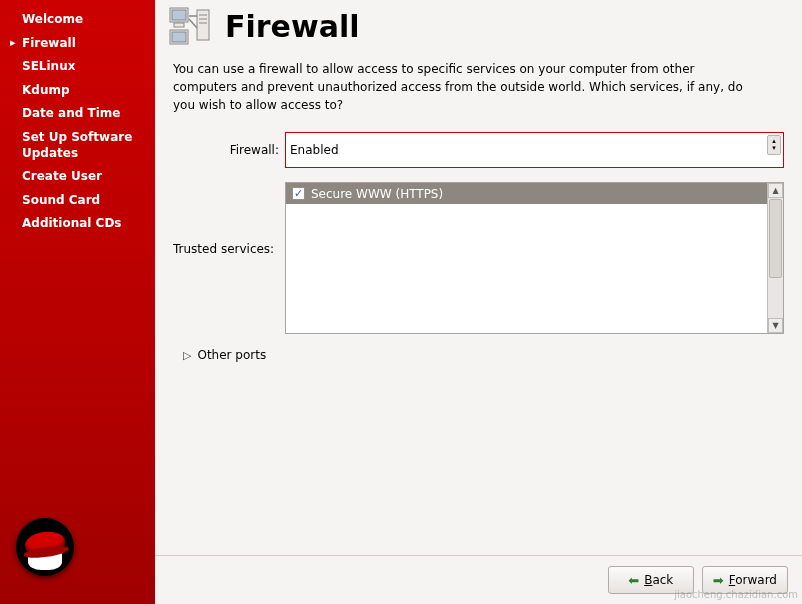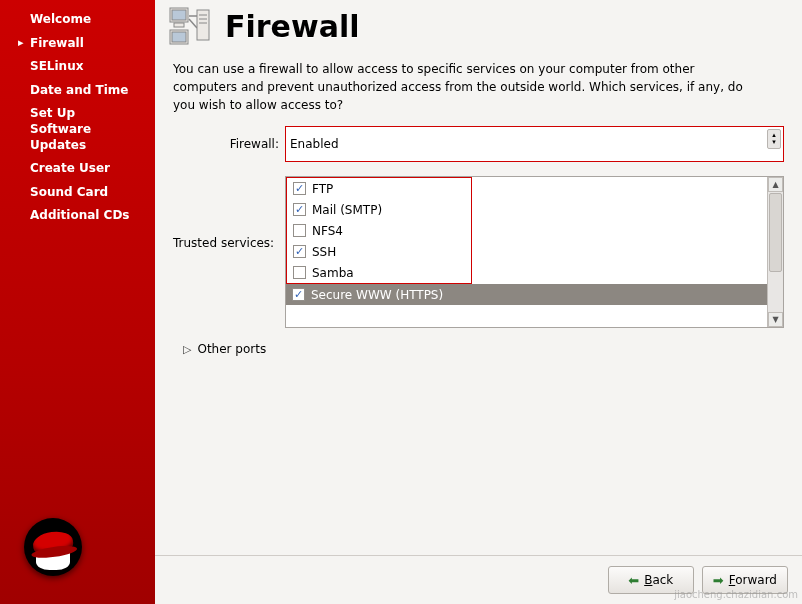--- a/index.html
+++ b/index.html
@@ -11,21 +11,21 @@
       display: flex;
       background: #f5f4f2;
       color: #000;
       overflow: hidden;
       position: relative;
     }
     .sidebar {
       width: 155px;
       background: linear-gradient(to bottom, #cc0000 0%, #b50000 60%, #a00000 100%);
       color: #fff;
-      padding: 8px 12px;
+      padding: 8px 4px;
       position: relative;
       display: flex;
       flex-direction: column;
     }
     .sidebar-items {
       flex: 1;
     }
     .sidebar-item {
       padding: 4px 8px 4px 18px;
       font-weight: bold;
@@ -106,21 +106,21 @@
     }
     .body-area {
       padding: 12px 18px 8px 18px;
       flex: 1;
       overflow: auto;
     }
     .desc {
       font-size: 12px;
       line-height: 1.5;
       color: #000;
-      margin-bottom: 12px;
+      margin-bottom: 18px;
       max-width: 580px;
     }
     .form-row {
       display: flex;
       align-items: center;
       margin-bottom: 14px;
     }
     .form-label {
       width: 112px;
       text-align: right;
@@ -275,20 +275,21 @@
     }
   </style>
 </head>
 <body>
 
 <div class="sidebar">
   <div class="sidebar-items">
     <div class="sidebar-item">Welcome</div>
     <div class="sidebar-item active">Firewall</div>
     <div class="sidebar-item">SELinux</div>
+    <div class="sidebar-item">Kdump</div>
     <div class="sidebar-item">Date and Time</div>
     <div class="sidebar-item">Set Up Software Updates</div>
     <div class="sidebar-item">Create User</div>
     <div class="sidebar-item">Sound Card</div>
     <div class="sidebar-item">Additional CDs</div>
   </div>
   <div class="logo-area">
     <div class="logo-circle">
       <div class="face"></div>
       <div class="hat"></div>
@@ -327,42 +328,20 @@
           <span>▴</span>
             <span>▾</span>
         </div>
       </div>
     </div>
 
     <div class="trusted-row">
       <div class="trusted-label">Trusted services:</div>
       <div class="services-frame">
         <div class="services-list">
-          <div class="srv-group" style="margin-right:295px;">
-            <div class="service-item">
-              <span class="chk checked"></span>
-              <span>FTP</span>
-            </div>
-            <div class="service-item">
-              <span class="chk checked"></span>
-              <span>Mail (SMTP)</span>
-            </div>
-            <div class="service-item">
-              <span class="chk"></span>
-              <span>NFS4</span>
-            </div>
-            <div class="service-item">
-              <span class="chk checked"></span>
-              <span>SSH</span>
-            </div>
-            <div class="service-item">
-              <span class="chk"></span>
-              <span>Samba</span>
-            </div>
-          </div>
           <div class="service-item selected">
             <span class="chk checked-white"></span>
             <span>Secure WWW (HTTPS)</span>
           </div>
         </div>
         <div class="scrollbar">
           <div class="scroll-btn">▲</div>
           <div class="scroll-thumb"></div>
           <div class="scroll-space"></div>
           <div class="scroll-btn">▼</div>

